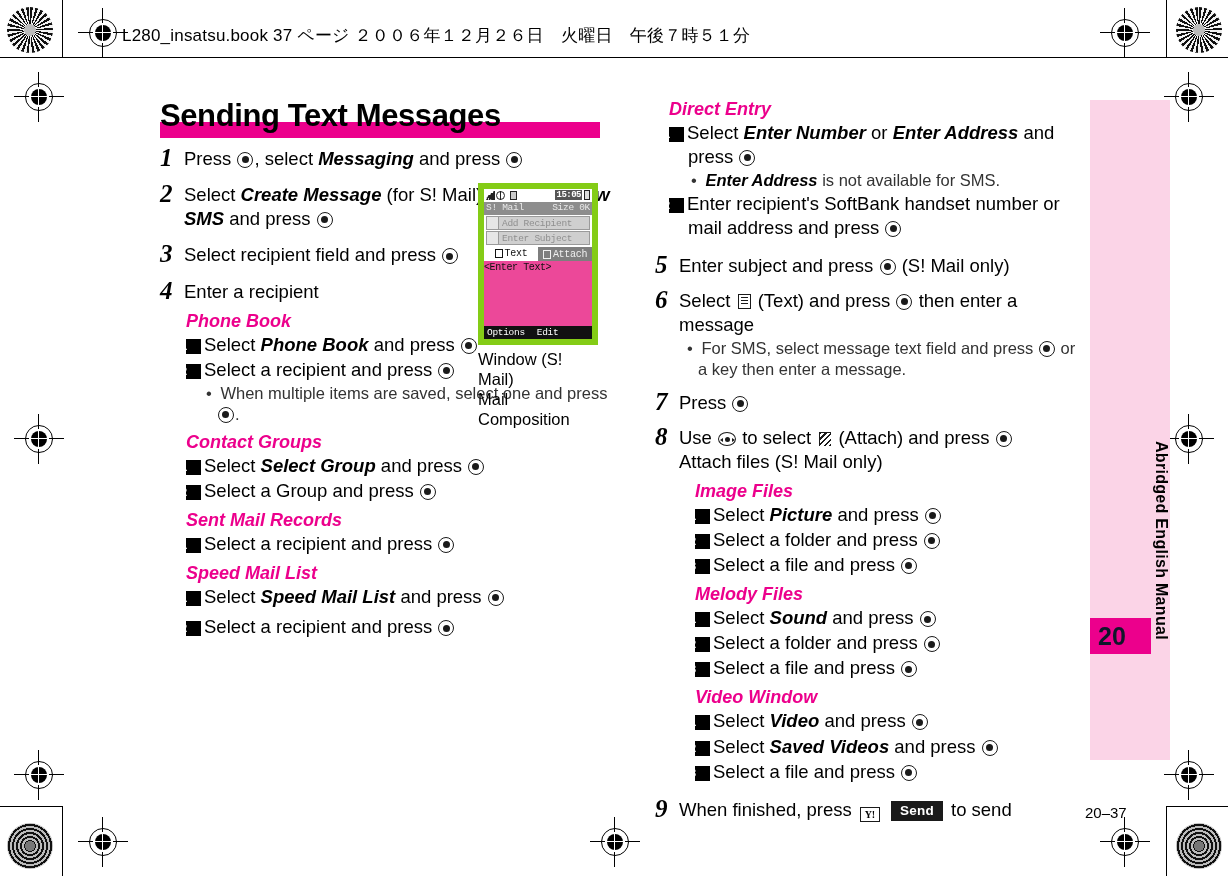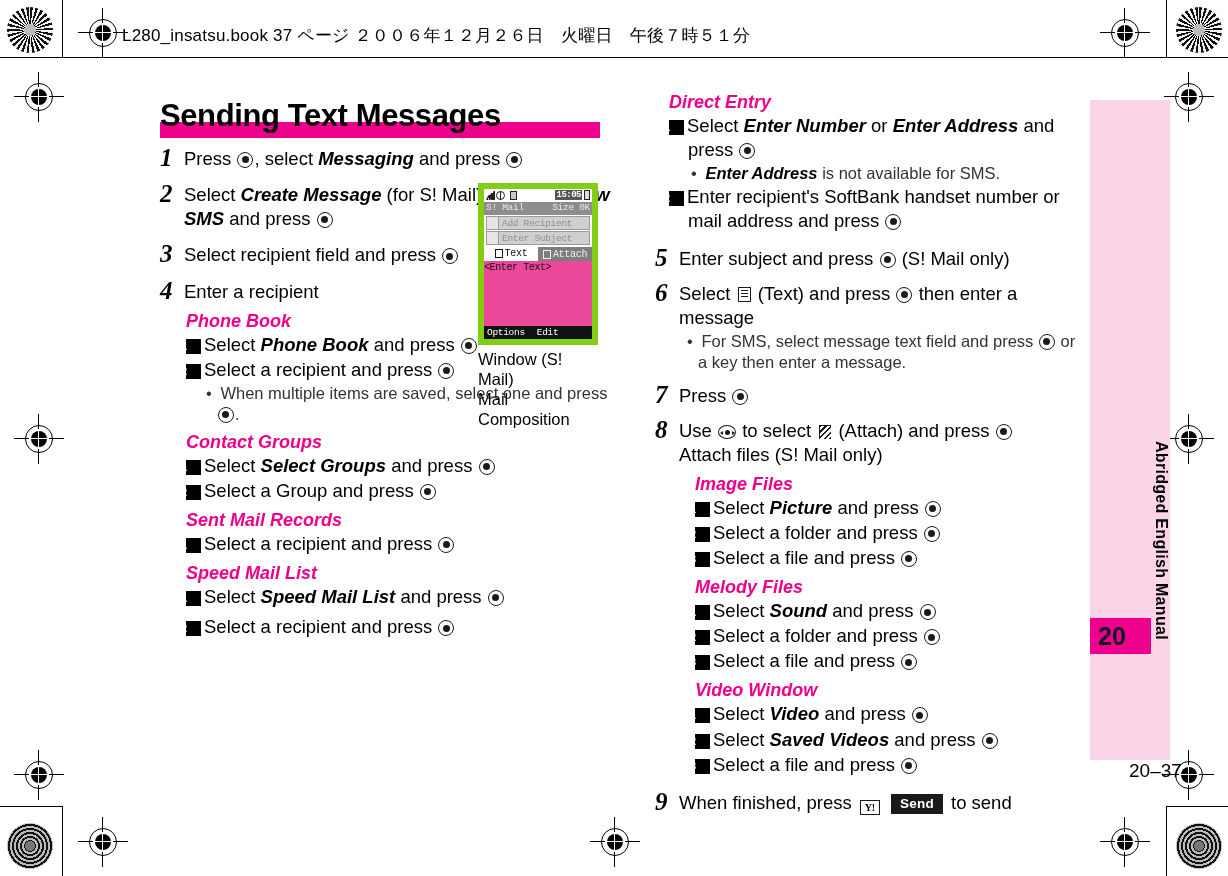--- a/index.html
+++ b/index.html
@@ -202,21 +202,21 @@
     position:absolute; left:0; right:0; top:330px;
     writing-mode:vertical-rl; text-orientation:mixed;
     font-size:16px; font-weight:bold; letter-spacing:0.3px;
     height:220px; display:flex; align-items:flex-start; justify-content:center;
   }
   .tabstrip .chapbox{
     position:absolute; left:0; width:61px; top:518px; height:36px;
     background:#ec008c; color:#0f172a; font-size:25px; font-weight:bold;
     display:flex; align-items:center; padding-left:8px;
   }
-  .folio{ position:absolute; left:1085px; top:760px; font-size:19px;margin-left:44px; }
+  .folio{ position:absolute; left:1085px; top:804px; font-size:15px; }
 </style>
 </head>
 <body>
 
 <div class="page">
 
   <div class="starburst" style="left:7px; top:7px;"></div>
   <div class="starburst dense" style="left:7px; top:823px;"></div>
   <div class="starburst" style="left:1176px; top:7px;"></div>
   <div class="starburst dense" style="left:1176px; top:823px;"></div>
@@ -388,21 +388,21 @@
       <div class="bullet">
         <span>When multiple items are saved, select one and press</span>
         <span class="ckey"></span>.
       </div>
     </div>
 
     <div class="indent" style="width:430px;">
       <div class="sub-head">Contact Groups</div>
       <div class="nline">
         <span class="numbox">1</span><span>Select</span>
-        <i>Select Groups</i>
+        <i>Select Group</i>
         <span>and press</span>
         <span class="ckey"></span>
       </div>
       <div class="nline">
         <span class="numbox">2</span><span>Select a Group and press</span>
         <span class="ckey"></span>
       </div>
     </div>
 
     <div class="indent" style="width:430px;">
@@ -471,21 +471,21 @@
     </div>
     <div class="shot-cap">
       <div>Window (S! Mail)</div>
       <div>Mail Composition</div>
     </div>
   </div>
 
   <div class="col-right">
 
     <div class="indent2" style="margin-left:14px;">
-      <div class="sub-head" style="margin-top:0;font-style:italic;">Direct Entry</div>
+      <div class="sub-head" style="margin-top:7px;font-style:italic;">Direct Entry</div>
       <div class="nline">
         <span class="numbox">1</span><span>Select</span>
         <i>Enter Number</i>
         <span>or</span>
         <i>Enter Address</i>
         <span>and press</span>
         <span class="ckey"></span>
       </div>
       <div class="bullet" style="margin-left:22px;">
         <i>Enter Address</i>

